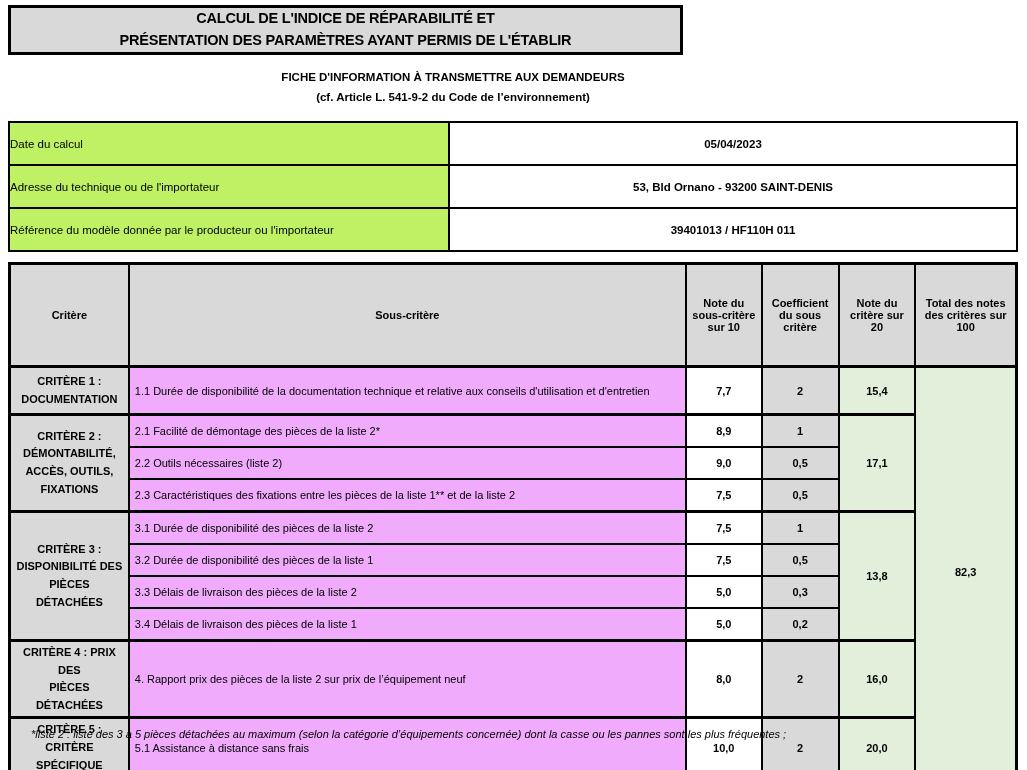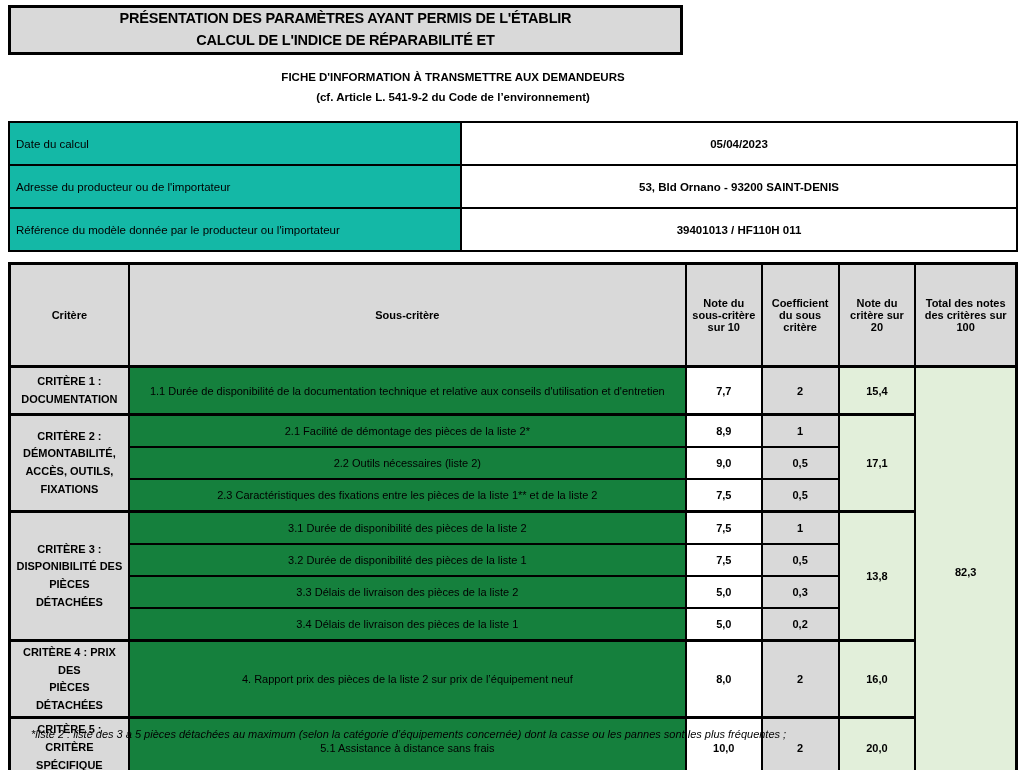--- a/index.html
+++ b/index.html
@@ -24,64 +24,64 @@
   
   .subtitle {
     position:absolute; top:67px; left:0; width:874px; text-align:center;
     font-weight:bold; font-size:11.5px; line-height:1.75;padding-left:16px;
   }
 
   
   table { border-collapse:collapse; }
   .info-table { position:absolute; top:121px; left:8px; width:1010px; table-layout:fixed; }
   .info-table td { border:2.5px solid #000; font-size:11.5px; height:27px; }
-  .info-table td.lbl { width:438px; background:#14b8a6; padding:2px 6px; }
+  .info-table td.lbl { width:438px; background:#bef264; padding:2px 0; }
   .info-table td.val { background:#fff; font-weight:bold; text-align:center; padding:7px 6px; }
 
   
   .crit-table { position:absolute; top:262px; left:8px; width:1010px; table-layout:fixed; border:3px solid #000; }
   .crit-table td, .crit-table th { border:2px solid #000; padding:2px 5px; font-size:11px; }
   .crit-table th { background:#d9d9d9; font-weight:bold; height:96px; }
   .c-crit   { background:#d9d9d9; font-weight:bold; text-align:center; white-space:pre-line; line-height:1.6; }
-  .c-sub    { background:#15803d; text-align:center; font-weight:normal; font-size:11.5px; padding-left:6px; }
+  .c-sub    { background:#f0abfc; text-align:left; font-weight:normal; font-size:11.5px; padding-left:6px; }
   .c-n10    { background:#ffffff; font-weight:bold; text-align:center; }
   .c-coef   { background:#d9d9d9; font-weight:bold; text-align:center; }
   .c-n20    { background:#e2efda; font-weight:bold; text-align:center;margin-top:38px; }
   .c-total  { background:#e2efda; font-weight:bold; text-align:center; font-size:11.5px; }
   .thin     { border-top-width:1px !important; }
   .grp      { border-top-width:3px !important; }
   .h45 td { height:41px; } .h30 td { height:26px; } .h47 td { height:43px; } .h31 td { height:27px; }
 
   
   .footnotes { position:absolute; top:728px; left:8px; width:1012px; font-size:11px; font-style:italic; }
   .footnotes div { margin-bottom:9px;padding-left:23px; }
 </style>
 </head>
 <body>
 
 <div class="top-row">
   <div class="title-box">
+    <div>CALCUL DE L'INDICE DE RÉPARABILITÉ ET</div>
     <div>PRÉSENTATION DES PARAMÈTRES AYANT PERMIS DE L'ÉTABLIR</div>
-    <div>CALCUL DE L'INDICE DE RÉPARABILITÉ ET</div>
   </div>
 </div>
 
 <div class="subtitle">
   <div>FICHE D'INFORMATION À TRANSMETTRE AUX DEMANDEURS</div>
   <div>(cf. Article L. 541-9-2 du Code de l’environnement)</div>
 </div>
 
 <table class="info-table">
   <tbody>
     <tr>
       <td class="lbl">Date du calcul</td>
       <td class="val">05/04/2023</td>
     </tr>
     <tr>
-      <td class="lbl">Adresse du producteur ou de l'importateur</td>
+      <td class="lbl">Adresse du technique ou de l'importateur</td>
       <td class="val">53, Bld Ornano - 93200 SAINT-DENIS</td>
     </tr>
     <tr>
       <td class="lbl">Référence du modèle donnée par le producteur ou l'importateur</td>
       <td class="val">39401013 / HF110H 011</td>
     </tr>
   </tbody>
 </table>
 
 <table class="crit-table">

